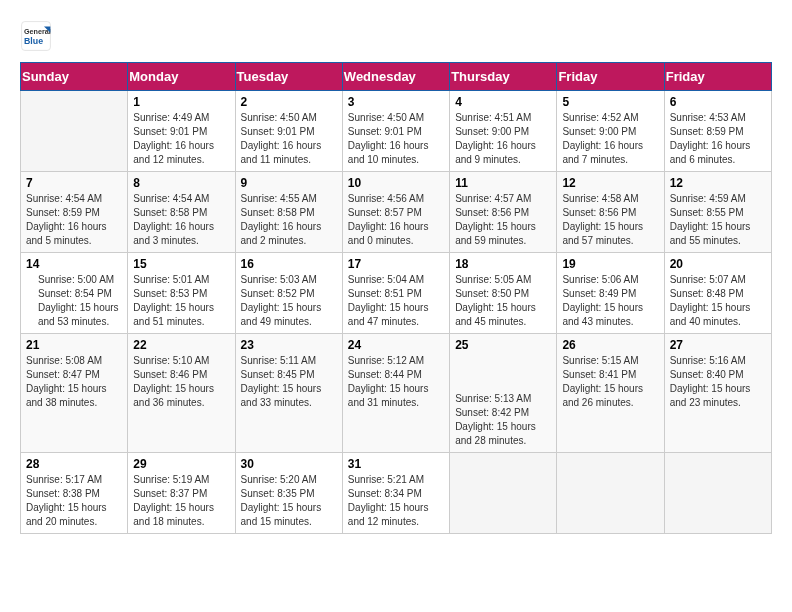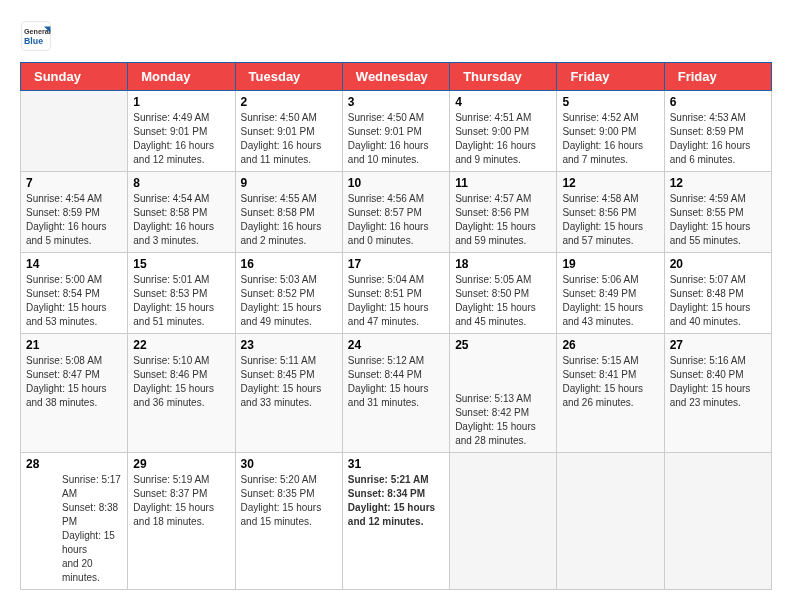--- a/index.html
+++ b/index.html
@@ -45,23 +45,23 @@
     .location {
       font-size: 15px;
       color: #333;
     }
     .calendar {
       width: 100%;
       border-collapse: collapse;
       font-size: 10.5px;
     }
     .calendar th {
-      background-color: #ef4444;
+      background-color: #be185d;
       color: white;
-      padding: 6px 13px;
+      padding: 6px 1px;
       text-align: left;
       font-size: 13px;
       font-weight: bold;
       border: 1px solid #1a5fa8;
     }
     .calendar td {
       border: 1px solid #ccc;
       vertical-align: top;
       padding: 4px 5px;
       width: 107px;
@@ -213,21 +213,21 @@
           <span class="day-number">12</span>
           <div class="day-info" style="white-space: pre-line;">Sunrise: 4:59 AM
 Sunset: 8:55 PM
 Daylight: 15 hours
 and 55 minutes.</div>
         </td>
       </tr>
       <tr>
         <td>
           <span class="day-number">14</span>
-          <div class="day-info" style="white-space: pre-line;">Sunrise: 5:00 AM
+          <div class="day-info" style="white-space: pre-line; margin-left: 12px;">Sunrise: 5:00 AM
 Sunset: 8:54 PM
 Daylight: 15 hours
 and 53 minutes.</div>
         </td>
         <td>
           <span class="day-number">15</span>
           <div class="day-info" style="white-space: pre-line;">Sunrise: 5:01 AM
 Sunset: 8:53 PM
 Daylight: 15 hours
 and 51 minutes.</div>
@@ -315,42 +315,42 @@
           <span class="day-number">27</span>
           <div class="day-info" style="white-space: pre-line;">Sunrise: 5:16 AM
 Sunset: 8:40 PM
 Daylight: 15 hours
 and 23 minutes.</div>
         </td>
       </tr>
       <tr>
         <td>
           <span class="day-number">28</span>
-          <div class="day-info" style="white-space: pre-line; margin-left: 36px;">Sunrise: 5:17 AM
+          <div class="day-info" style="white-space: pre-line;">Sunrise: 5:17 AM
 Sunset: 8:38 PM
 Daylight: 15 hours
 and 20 minutes.</div>
         </td>
         <td>
           <span class="day-number">29</span>
           <div class="day-info" style="white-space: pre-line;">Sunrise: 5:19 AM
 Sunset: 8:37 PM
 Daylight: 15 hours
 and 18 minutes.</div>
         </td>
         <td>
           <span class="day-number">30</span>
           <div class="day-info" style="white-space: pre-line;">Sunrise: 5:20 AM
 Sunset: 8:35 PM
 Daylight: 15 hours
 and 15 minutes.</div>
         </td>
         <td>
           <span class="day-number">31</span>
-          <div class="day-info" style="white-space: pre-line; font-weight: bold;">Sunrise: 5:21 AM
+          <div class="day-info" style="white-space: pre-line;">Sunrise: 5:21 AM
 Sunset: 8:34 PM
 Daylight: 15 hours
 and 12 minutes.</div>
         </td>
         <td class="empty-cell"></td>
         <td class="empty-cell"></td>
         <td class="empty-cell"></td>
       </tr>
     </tbody>
 </table>

